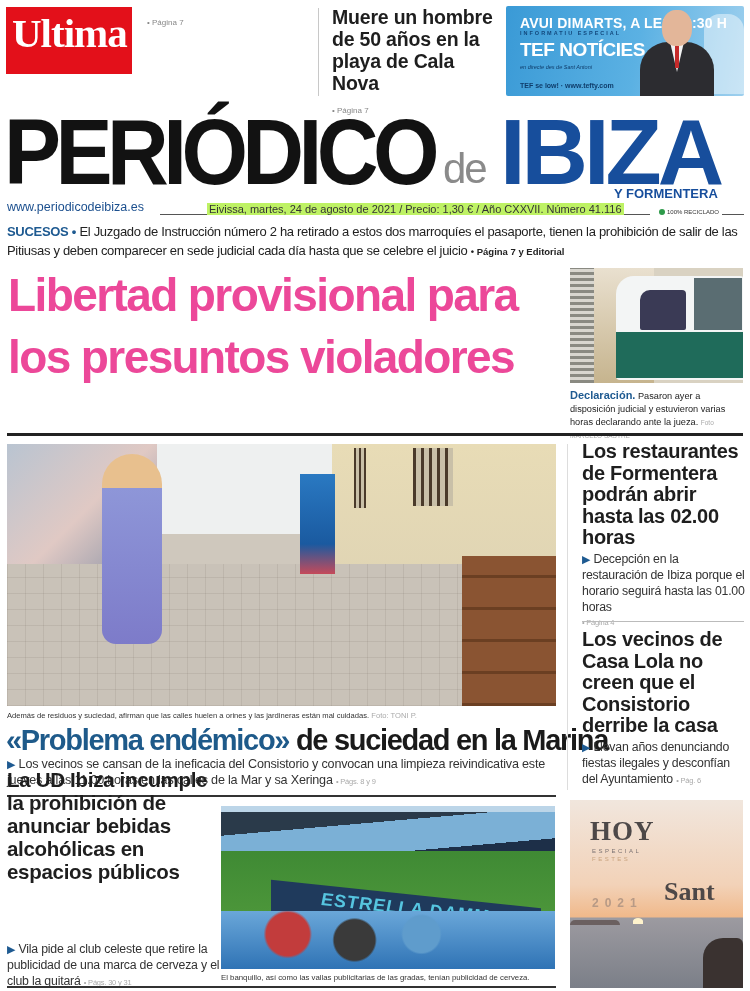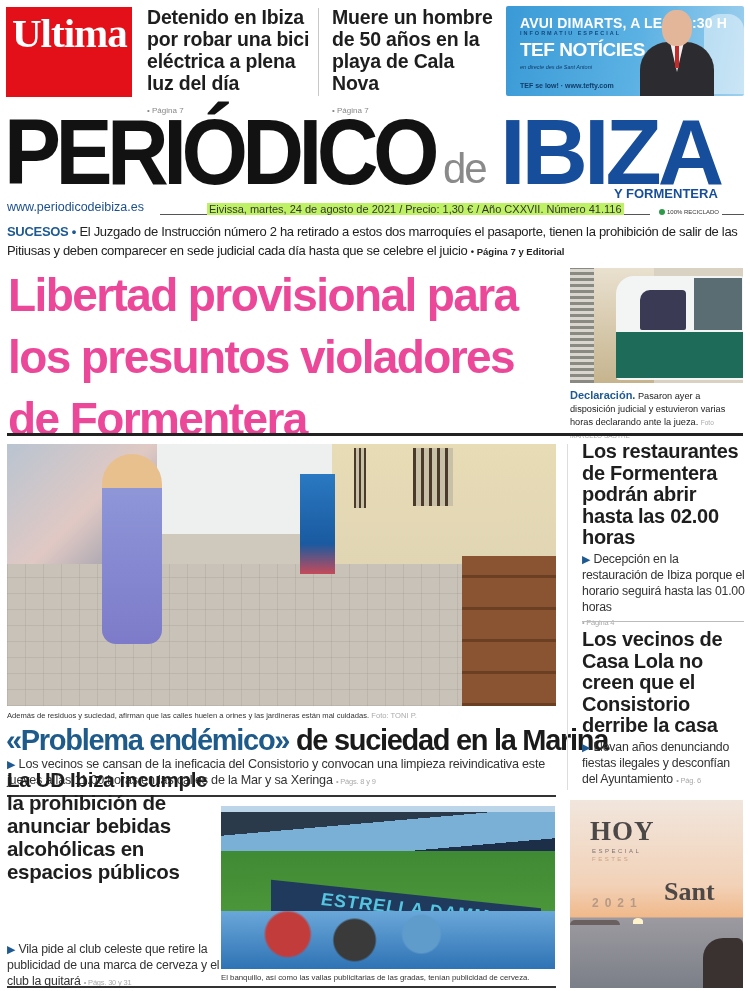--- a/index.html
+++ b/index.html
@@ -1,21 +1,21 @@
 <!DOCTYPE html>
 <html><head>
 <meta charset="utf-8">
 <style>
   * { box-sizing: border-box; margin: 0; padding: 0; }
   html, body { width: 750px; height: 991px; background: #ffffff; overflow: hidden; }
   body { position: relative; font-family: "Liberation Sans", sans-serif; color: #1a1a1a; }
   .abs { position: absolute; }
 
   
-  .uh-logo { left: 6px; top: 7px; width: 126px; height: 90px; background: #e3101a; color: #fff;
+  .uh-logo { left: 6px; top: 7px; width: 126px; height: 67px; background: #e3101a; color: #fff;
     font-family: "Liberation Serif", serif; font-weight: bold; font-size: 41px; line-height: 40px;
     padding: 6px 12px 0 6px; letter-spacing: -1px; }
   .teaser { top: 6px; font-weight: bold; font-size: 19.5px; line-height: 22px; color: #1e1e1e; letter-spacing: -0.2px; }
   .teaser-ref { font-size: 8px; color: #888; font-weight: normal; margin-top: 6px; letter-spacing: 0; }
   .vsep { background: #c8c8c8; width: 1px; }
 
   .promo { left: 506px; top: 6px; width: 238px; height: 90px; border-radius: 2px;
     background: linear-gradient(100deg, #3a9ad6 0%, #5bb1e3 55%, #9fd0ee 100%); overflow: hidden; color: #fff; }
   .promo .l1 { position: absolute; left: 14px; top: 9px; font-size: 14px; font-weight: bold; letter-spacing: 0.2px; text-align: center; }
   .promo .l2 { position: absolute; left: 14px; top: 24px; font-size: 5.5px; font-weight: bold; letter-spacing: 2px; color: #12487c; }
@@ -121,21 +121,20 @@
   .hoy .rock { position: absolute; right: 0; top: 138px; width: 40px; height: 50px; background: #3a3230; border-radius: 20px 6px 0 0; }
 </style>
 </head>
 <body>
 
 <div class="abs uh-logo">
   <div>Ultima</div>
 </div>
 
 <div class="abs teaser" style="left:147px; width:165px;">
-  <div>Detenido en Ibiza por robar una bici eléctrica a plena luz del día</div>
   <div class="teaser-ref">• Página 7</div>
 </div>
 <div class="abs vsep" style="left:318px; top:8px; height:88px;"></div>
 <div class="abs teaser" style="left:332px; width:168px;">
   <div>Muere un hombre de 50 años en la playa de Cala Nova</div>
   <div class="teaser-ref">• Página 7</div>
 </div>
 
 <div class="abs promo">
   <div class="l1">AVUI DIMARTS, A LES 20:30 H</div>
@@ -170,21 +169,20 @@
 <div class="abs sucesos">
   <span class="tag">SUCESOS</span>
   <span class="bullet">•</span>
   <span>El Juzgado de Instrucción número 2 ha retirado a estos dos marroquíes el pasaporte, tienen la prohibición de salir de las Pitiusas y deben comparecer en sede judicial cada día hasta que se celebre el juicio</span>
   <span class="ref">• Página 7 y Editorial</span>
 </div>
 
 <div class="abs main-hl">
   <div>Libertad provisional para</div>
   <div>los presuntos violadores</div>
-  <div>de Formentera</div>
 </div>
 
 <div class="abs van-photo">
   <div class="wall"></div>
     <div class="door"></div>
     <div class="van"></div>
     <div class="win1"></div>
     <div class="win2"></div>
     <div class="stripe"></div>
 </div>

